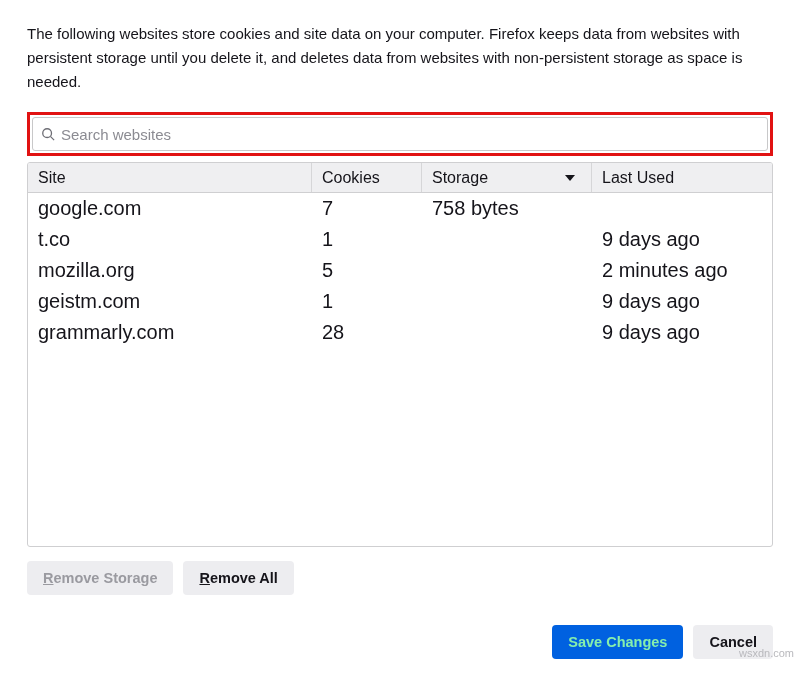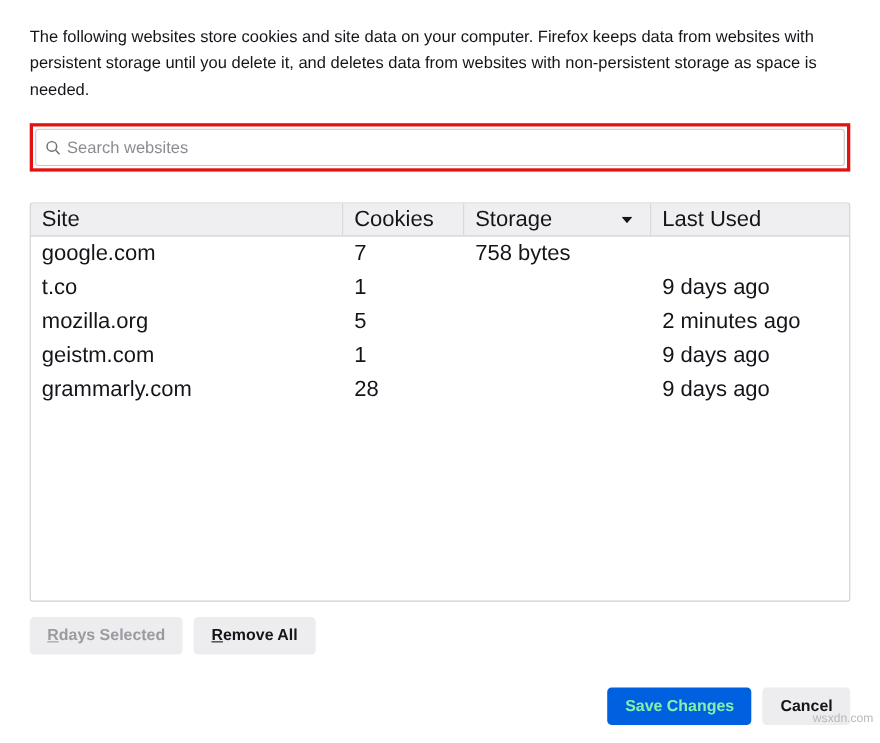--- a/index.html
+++ b/index.html
@@ -4,28 +4,28 @@
 <style>
 * { box-sizing: border-box; margin: 0; padding: 0; }
 body { font-family: "Segoe UI", Arial, sans-serif; font-size: 15px; color: #15141a; background: #fff; width: 800px; height: 675px; overflow: hidden; }
 .dialog { display: flex; flex-direction: column; height: 100%; }
 .titlebar { display: flex; align-items: center; justify-content: center; position: relative; height: 44px; border-bottom: 1px solid #e7e7e8; }
 .titlebar .title { font-weight: 600; font-size: 15px; }
 .titlebar .close { position: absolute; right: 10px; top: 8px; width: 28px; height: 28px; display: flex; align-items: center; justify-content: center; background: transparent; border: none; cursor: pointer; }
 .titlebar .close svg { width: 14px; height: 14px; }
 .content { padding: 22px 27px 12px 27px; flex: 1; display: flex; flex-direction: column; min-height: 0; }
 .desc { line-height: 1.6; margin-bottom: 18px; }
-.search-wrap { border: 3px solid #e11212; padding: 2px; margin-bottom: 28px; }
+.search-wrap { border: 3px solid #e11212; padding: 2px; margin-bottom: 6px; }
 .search-inner { display: flex; align-items: center; height: 34px; padding: 0 8px; border: 1px solid #c8c8c9; border-radius: 3px; }
 .search-inner svg { width: 14px; height: 14px; color: #6d6d74; margin-right: 6px; flex: none; }
 .search-inner input { border: none; outline: none; font-size: 15px; flex: 1; color: #15141a; }
 .search-inner input::placeholder { color: #8b8b92; }
 .tablebox { border: 1px solid #cfcfd1; border-radius: 3px; flex: 1; min-height: 0; display: flex; flex-direction: column; overflow: hidden; }
 .thead { display: flex; align-items: stretch; background: #efeff1; border-bottom: 1px solid #cfcfd1; height: 30px; user-select: none; }
-.th { display: flex; align-items: center; padding: 0 10px; border-right: 1px solid #d6d6d8; font-size: 20px; cursor: pointer; position: relative; }
+.th { display: flex; align-items: center; padding: 0 10px; border-right: 1px solid #d6d6d8; font-size: 16px; cursor: pointer; position: relative; }
 .th:last-child { border-right: none; }
 .col-site { width: 284px; }
 .col-cookies { width: 110px; }
 .col-storage { width: 170px; gap: 16px; }
 .col-last { flex: 1; }
 .sort-ind { margin-left: auto; margin-right: 6px; display: flex; align-items: center; }
 .tbody { flex: 1; overflow: auto; }
 .row { display: flex; align-items: center; height: 31px; font-size: 20px; }
 .td { padding: 0 10px; overflow: hidden; white-space: nowrap; text-overflow: ellipsis; }
 .footer-left { display: flex; gap: 10px; margin-top: 14px; }
@@ -104,21 +104,21 @@
             <div class="td col-cookies">28</div>
             <div class="td col-storage"></div>
             <div class="td col-last">9 days ago</div>
           </div>
         </div>
     </div>
 
     <div class="footer-left">
       <button class="btn btn-secondary disabled">
           <span class="ul">R</span>
-          <span>days Selected</span>
+          <span>emove Storage</span>
         </button>
       <button class="btn btn-secondary">
           <span class="ul">R</span>
           <span>emove All</span>
         </button>
     </div>
   </div>
 
   <div class="footer-right">
     <button class="btn btn-primary">Save Changes</button>

